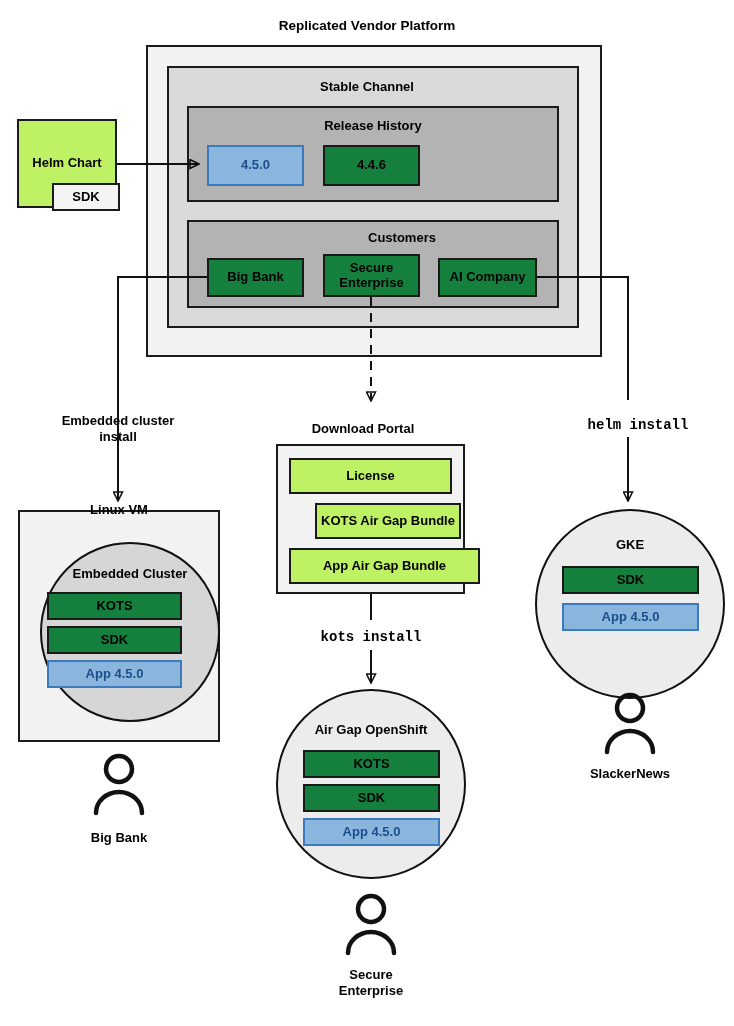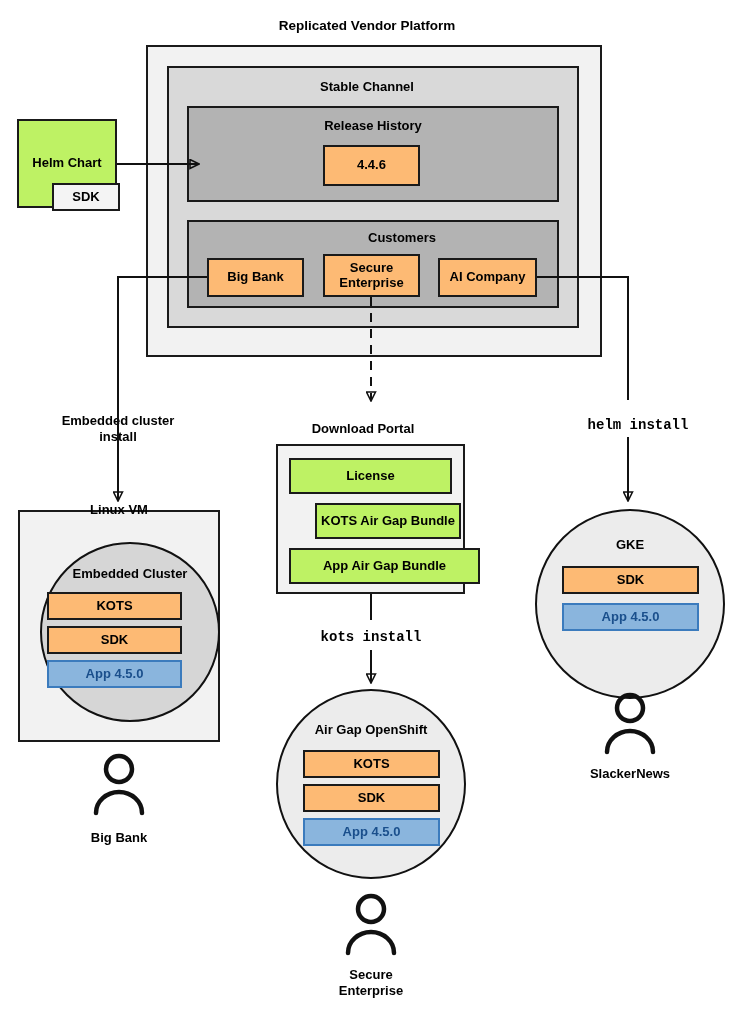--- a/index.html
+++ b/index.html
@@ -17,21 +17,21 @@
     border:2px solid #1a1a1a;
     display:flex;align-items:center;justify-content:center;
     text-align:center;
     font-size:13px;font-weight:bold;line-height:1.15;
     background:#ffffff;
     z-index:5;
   }
   .fill-l1{background:#f2f2f2;}
   .fill-l2{background:#d9d9d9;}
   .fill-l3{background:#b3b3b3;}
-  .fill-white{background:#fdba74;}
+  .fill-white{background:#15803d;}
   .fill-blue{background:#8ab5dd;border-color:#3b7bbd;color:#1a4f8c;}
   .fill-gray{background:#bef264;}
   .fill-lgray{background:#f4f4f4;}
 
   .container-box{
     position:absolute;box-sizing:border-box;border:2px solid #1a1a1a;z-index:2;
   }
   .container-title{
     position:absolute;width:100%;text-align:center;font-size:13px;font-weight:bold;
     z-index:3;
@@ -63,20 +63,21 @@
   <div class="text" style="left:167px;top:18px;width:400px;font-size:13.5px;">Replicated Vendor Platform</div>
 
   <div class="container-box fill-l1" style="left:146px;top:45px;width:456px;height:312px;"></div>
 
   <div class="container-box fill-l2" style="left:167px;top:66px;width:412px;height:262px;"></div>
   <div class="container-title" style="left:167px;top:79px;width:400px;">Stable Channel</div>
 
   <div class="container-box fill-l3" style="left:187px;top:106px;width:372px;height:96px;"></div>
   <div class="container-title" style="left:187px;top:118px;width:372px;">Release History</div>
 
+  <div class="box fill-blue" style="left:207px;top:145px;width:97px;height:41px;">4.5.0</div>
 
   <div class="box fill-white" style="left:323px;top:145px;width:97px;height:41px;">4.4.6</div>
 
   <div class="container-box fill-l3" style="left:187px;top:220px;width:372px;height:88px;"></div>
   <div class="container-title" style="left:187px;top:230px;width:372px;margin-left:29px;">Customers</div>
 
   <div class="box fill-white" style="left:207px;top:258px;width:97px;height:39px;">Big Bank</div>
 
   <div class="box fill-white" style="left:323px;top:254px;width:97px;height:43px;white-space:pre-line;">Secure
 Enterprise</div>

